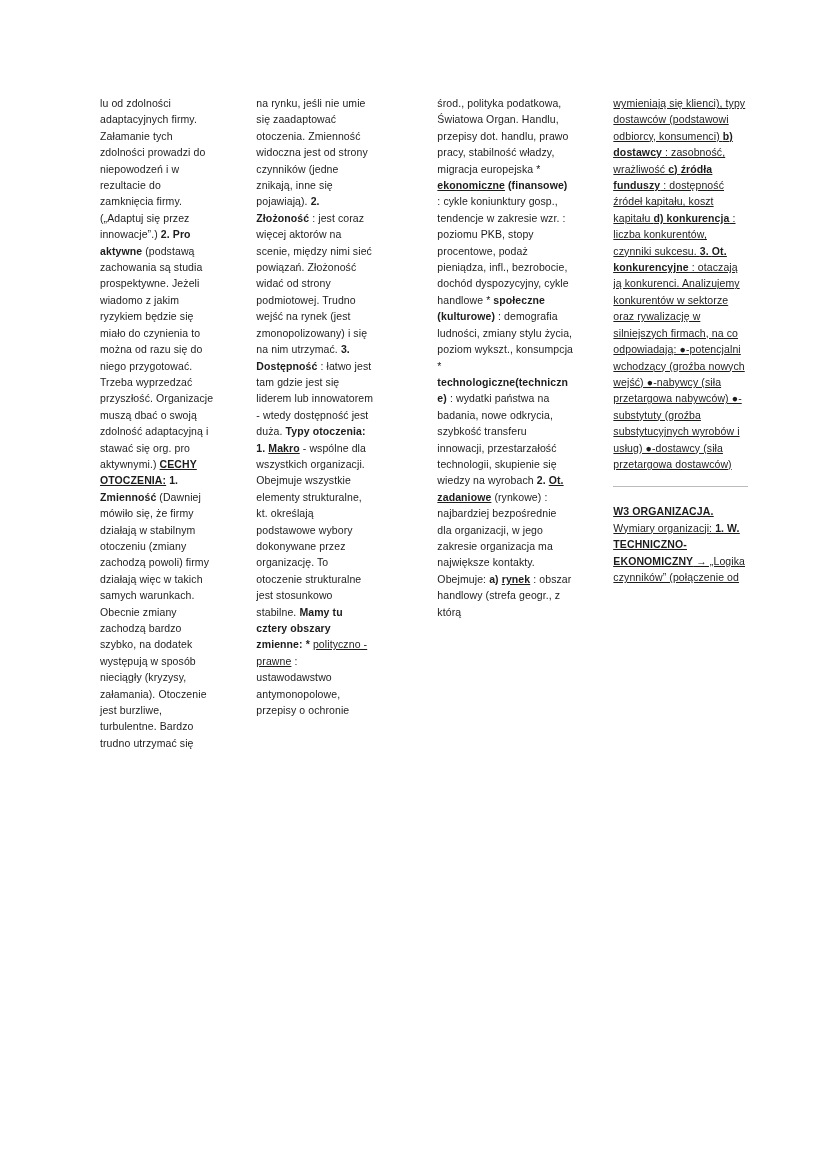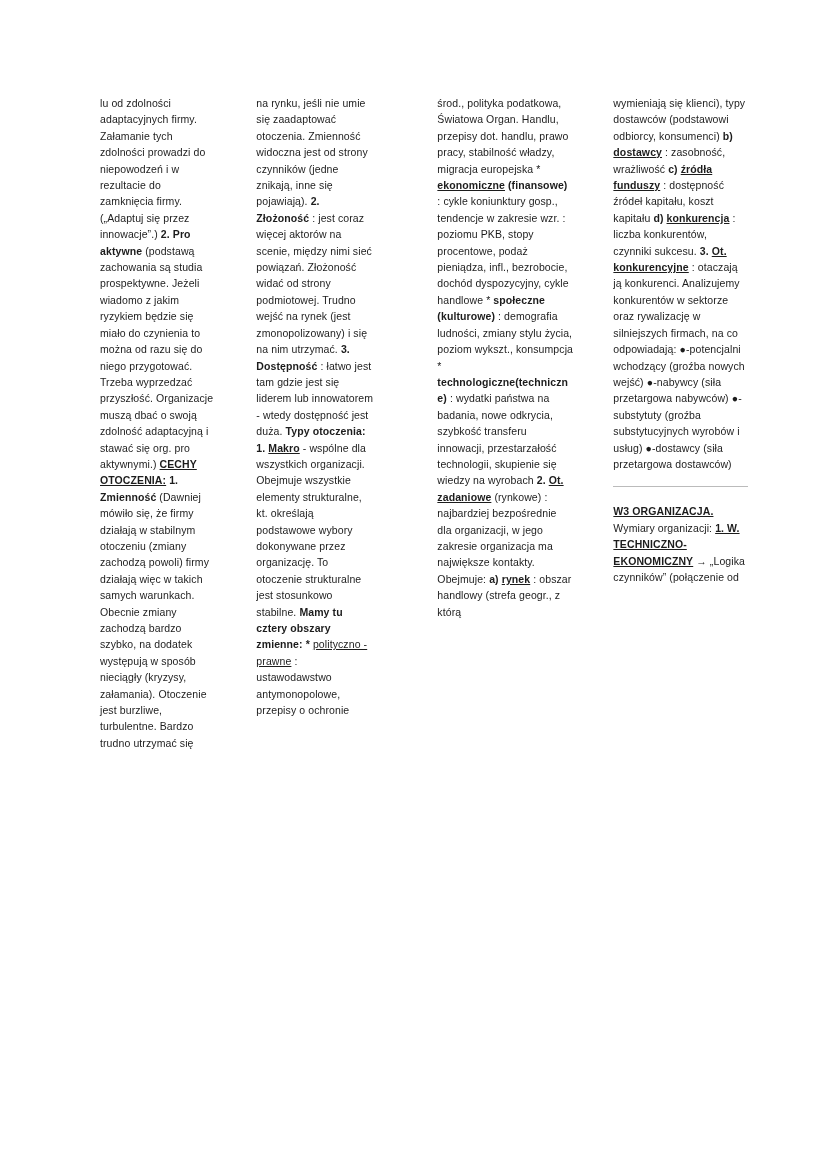--- a/index.html
+++ b/index.html
@@ -27,21 +27,21 @@
     line-height: 16.4px;
     color: #1c1c1c;
     text-align: left;
     word-wrap: break-word;
     filter: blur(0.55px);
     letter-spacing: 0.1px;
   }
   .col-1 { width: 140px; }
   .col-2 { width: 142px; }
   .col-3 { width: 136px; margin-left: 23px; }
-  .col-4 { width: 162px; }
+  .col-4 { width: 162px; text-decoration: underline; }
   .b { font-weight: 700; }
   .u { text-decoration: underline; }
   .col-hr {
     border: none;
     border-top: 1.5px solid #bbbbbb;
     margin: 14px 0 16px 0;
     width: 100%;
     filter: none;
   }
 </style>

